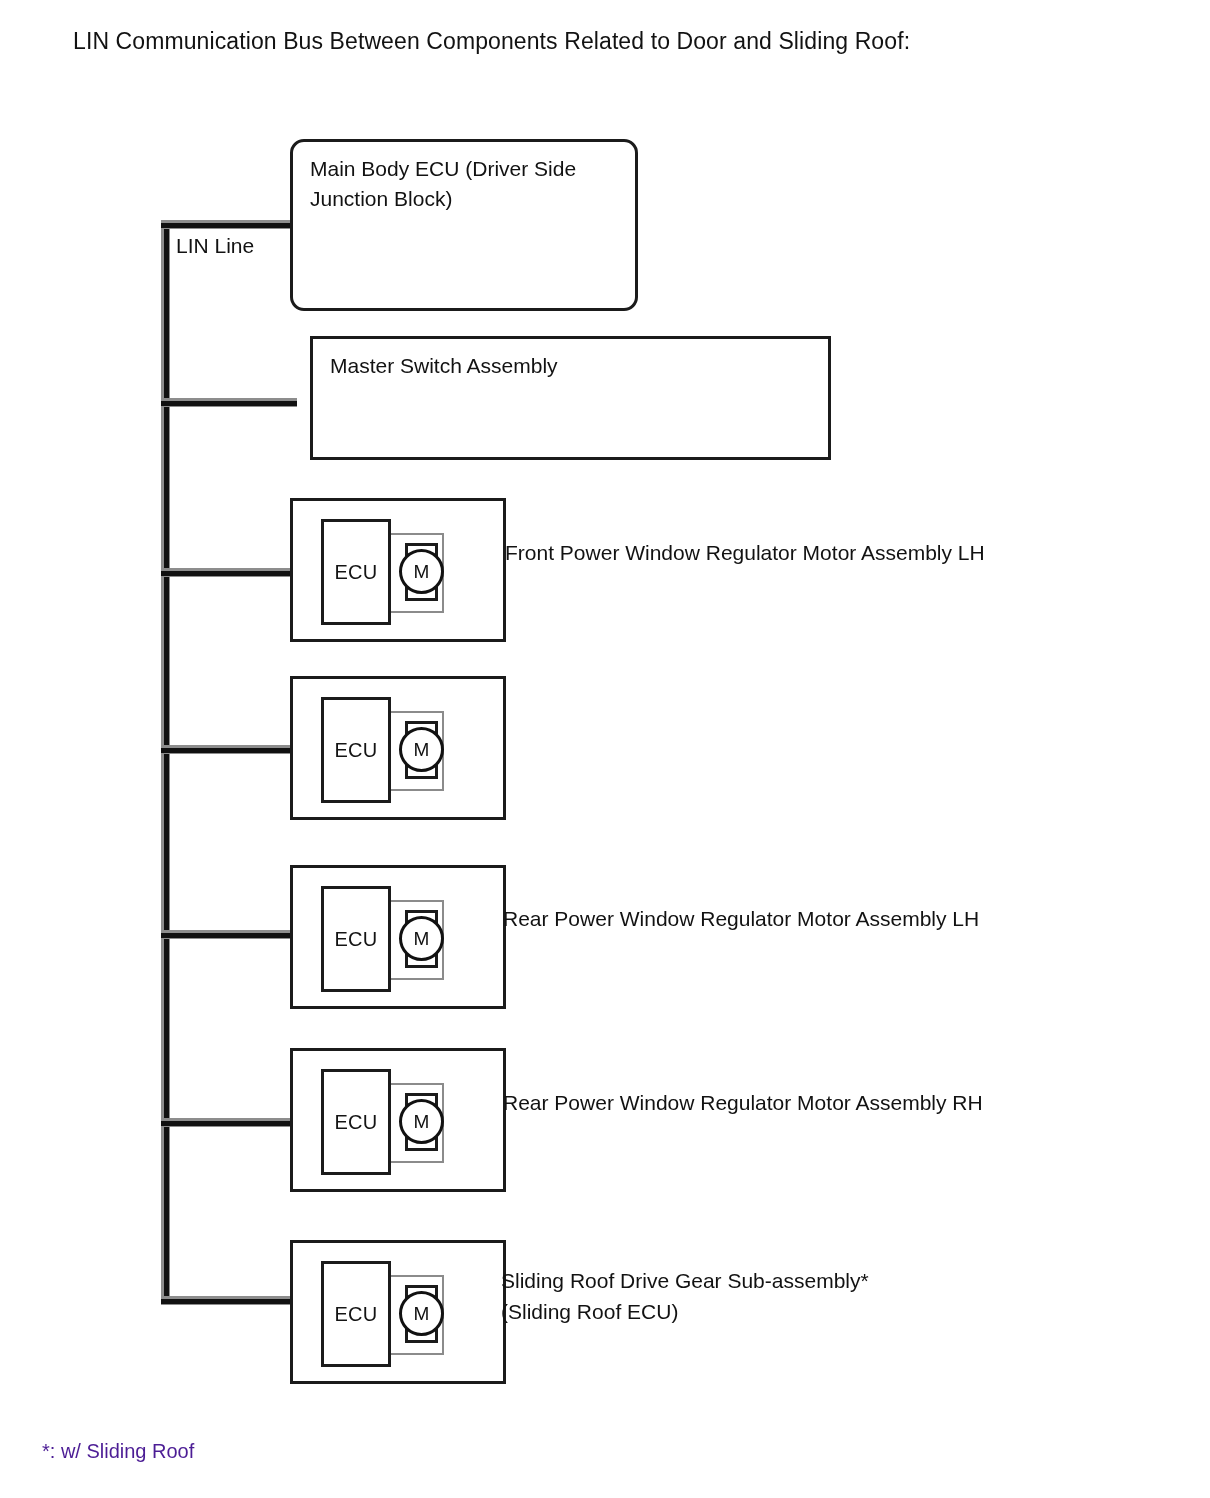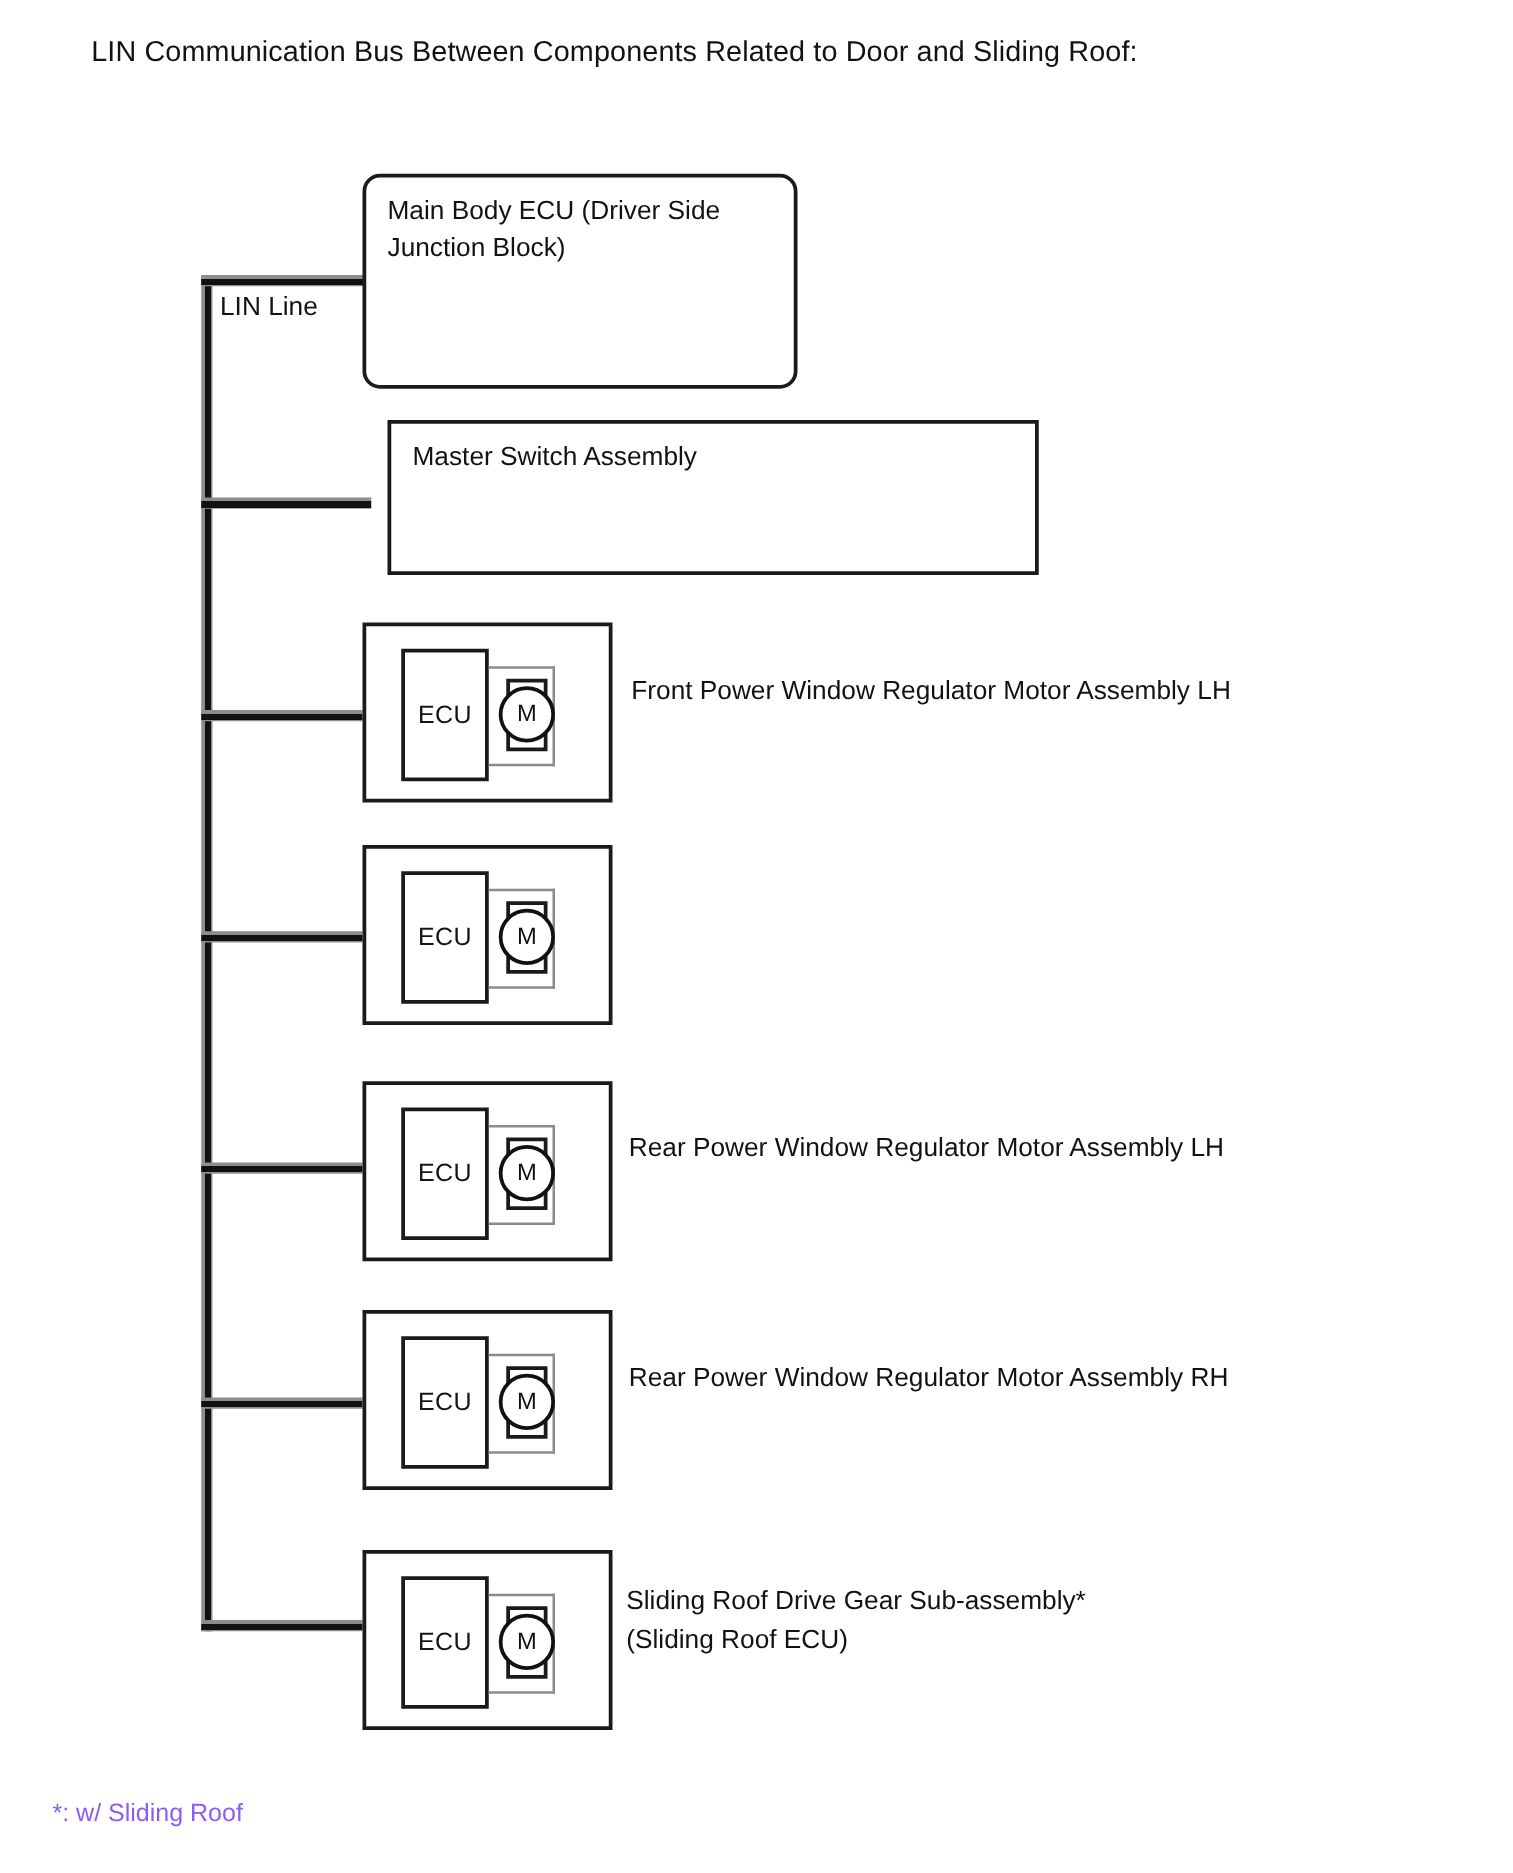--- a/index.html
+++ b/index.html
@@ -32,21 +32,21 @@
     white-space: nowrap;
     margin-left: 40px;
   }
 
   
   .footnote {
     position: absolute;
     left: 42px;
     top: 1440px;
     font-size: 20px;
-    color: #8b5cf6;
+    color: #4c1d95;
     white-space: nowrap;
   }
 
   
   .bus-trunk {
     position: absolute;
     left: 161px;
     top: 220px;
     width: 9px;
     height: 1085px;
@@ -87,21 +87,21 @@
     font-size: 21px;
     line-height: 30px;
     color: #121212;
     white-space: pre-line;
   }
 
   
   .motor-unit {
     position: absolute;
     box-sizing: border-box;
-    width: 200px;
+    width: 216px;
     height: 144px;
     background: #ffffff;
     border: 3px solid #1b1b1b;
   }
   .ecu-inner {
     position: absolute;
     left: 28px;
     top: 18px;
     width: 70px;
     height: 106px;

